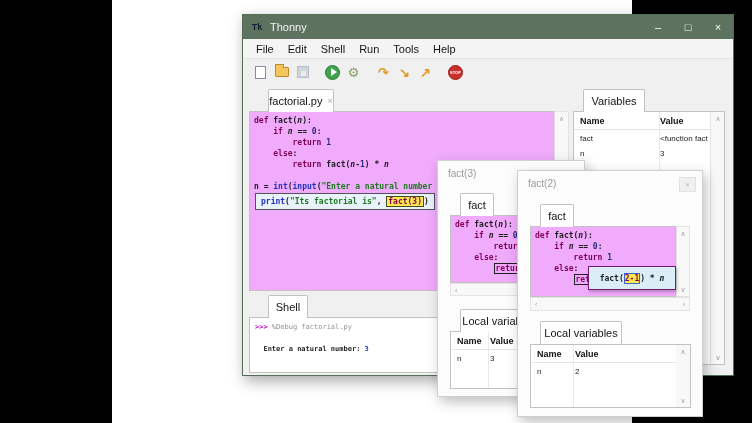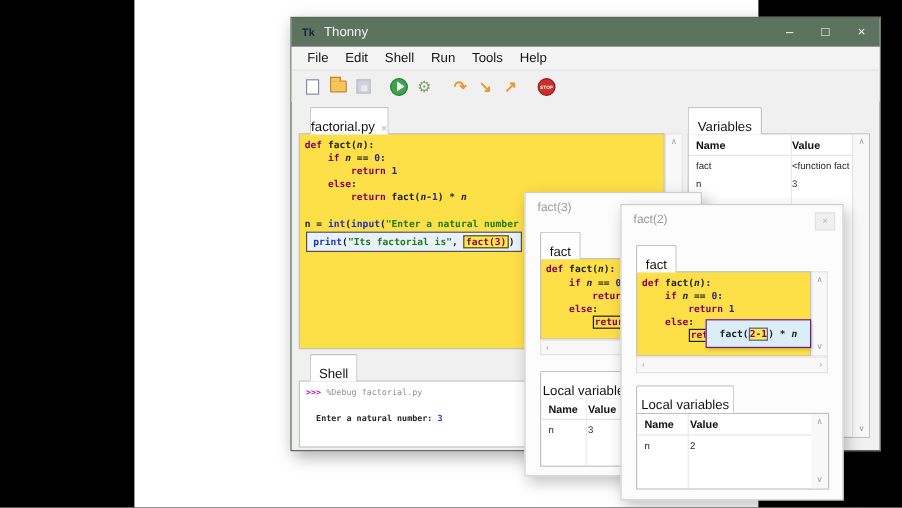--- a/index.html
+++ b/index.html
@@ -46,25 +46,25 @@
                   border-top:4px solid transparent; border-bottom:4px solid transparent; margin-left:2px; }
   .i-gear { font-size:13px; color:#87a266; line-height:13px; }
   .i-arrow { font-size:13px; font-weight:700; color:#e39b2d; line-height:13px; }
   .i-stop { width:15px; height:15px; border-radius:50%; background:#c9302c; border:1px solid #961d19;
             display:flex; align-items:center; justify-content:center; }
   .i-stop span { font-size:4px; font-weight:700; color:#fff; letter-spacing:0; }
 
   
   .tab { position:absolute; background:#fff; border:1px solid #c2c2c2; border-bottom:none;
          border-radius:2px 2px 0 0; font-size:11px; color:#141414;
-         display:flex; align-items:flex-end; justify-content:center; z-index:3; }
+         display:flex; align-items:center; justify-content:center; z-index:3;margin-left:10px; }
   .tab .x { color:#b0b0b0; margin-left:5px; font-size:9px; }
   .pane { position:absolute; border:1px solid #c2c2c2; background:#fff; z-index:2; }
 
-  .code-area { background:#fde047; overflow:hidden; padding:3px 0 0 4px; }
+  .code-area { background:#f0abfc; overflow:hidden; padding:3px 0 0 4px; }
   .code-line { font-family:"DejaVu Sans Mono", monospace; font-size:8px; line-height:11px;
                font-weight:700; white-space:pre; color:#1c1c1c; min-height:11px; }
   .tk-kw   { color:#7f0055; }
   .tk-pl   { color:#1c1c1c; }
   .tk-it   { color:#1c1c1c; font-style:italic; }
   .tk-num  { color:#2a2a7f; }
   .tk-str  { color:#1d7a1d; }
   .tk-fn   { color:#2233bb; }
   .tk-callhl { background:#ffe84d; border:1px solid #4a4a20; color:#7f0055; padding:0 1px; }
   .tk-retbox { color:#7f0055; border:1px solid #222; padding:0 1px; }

